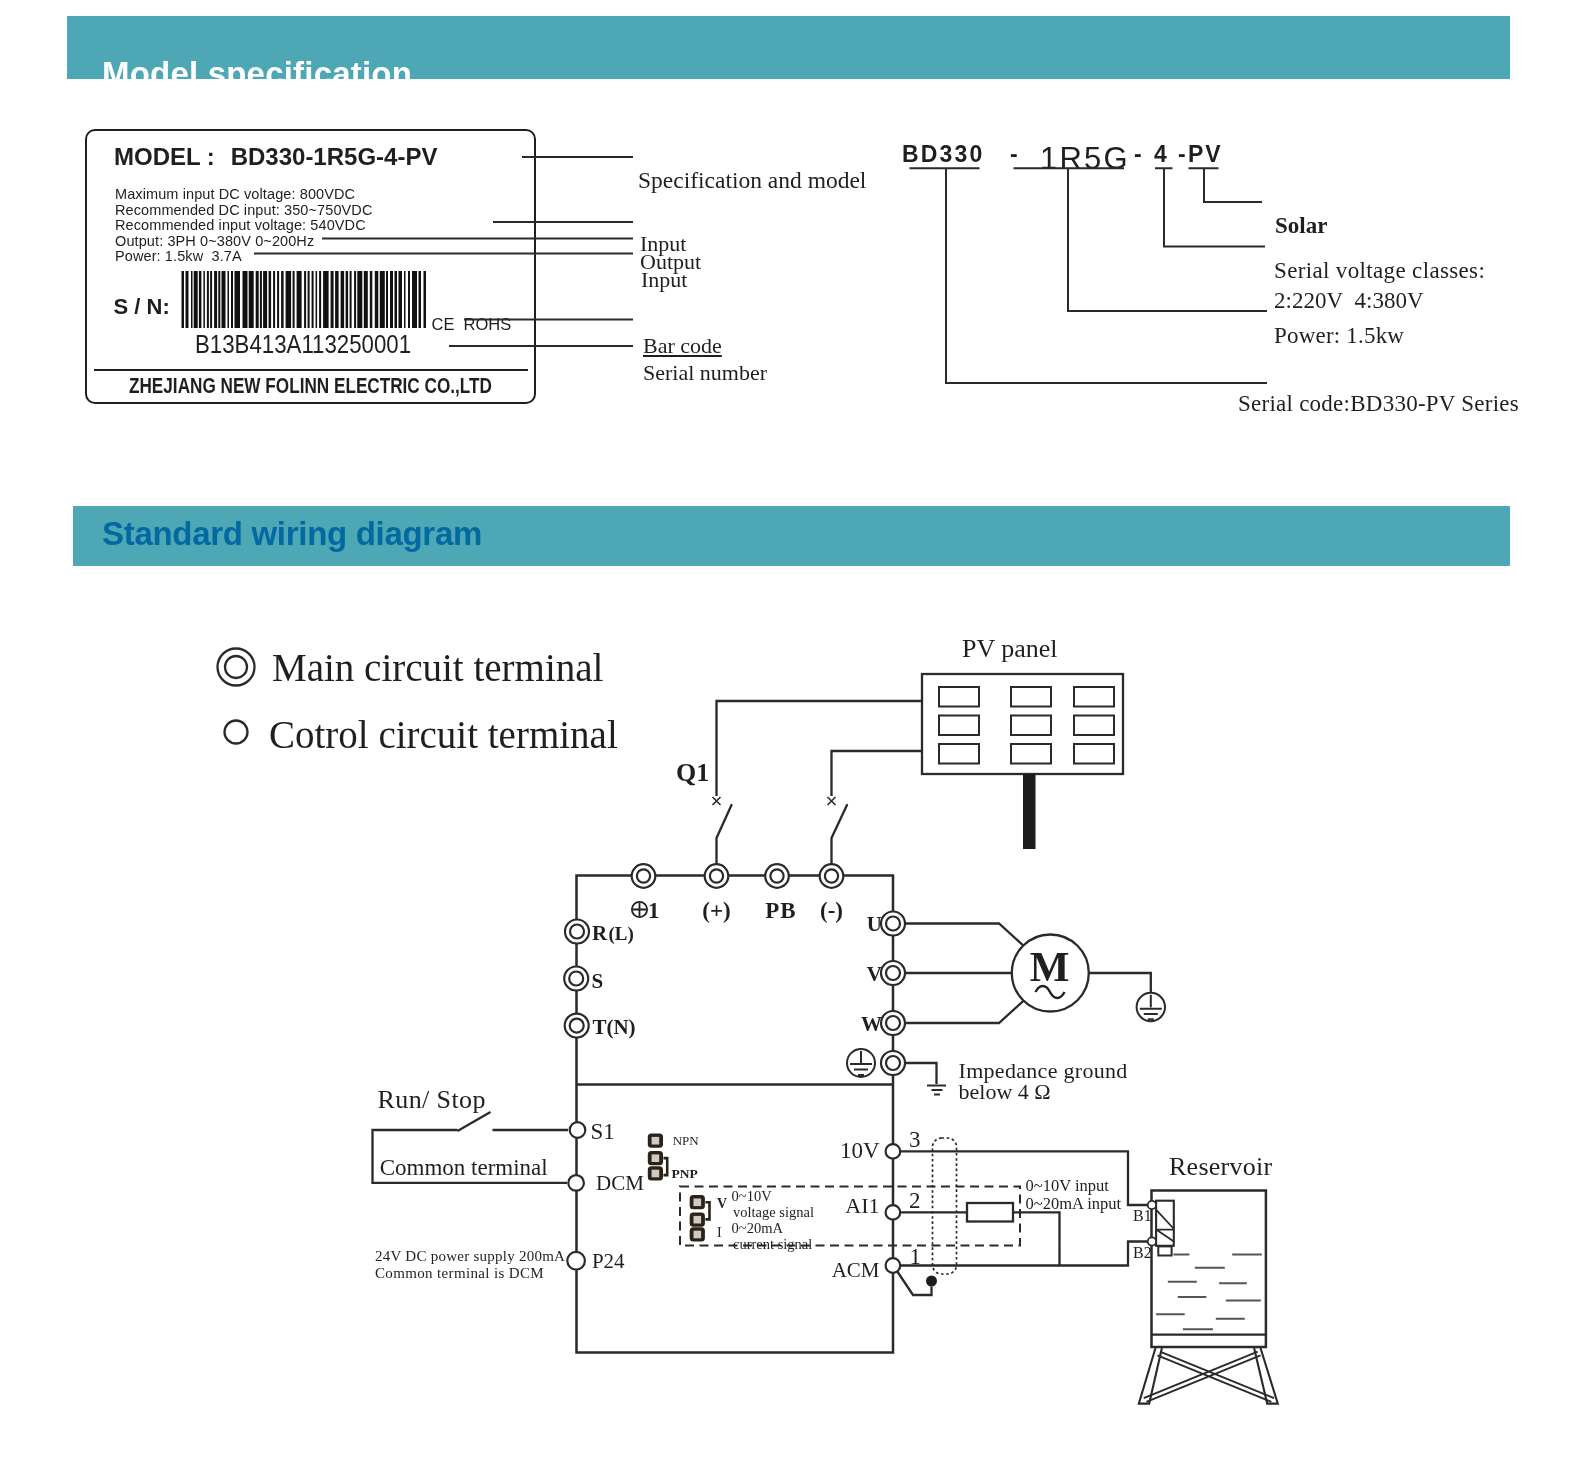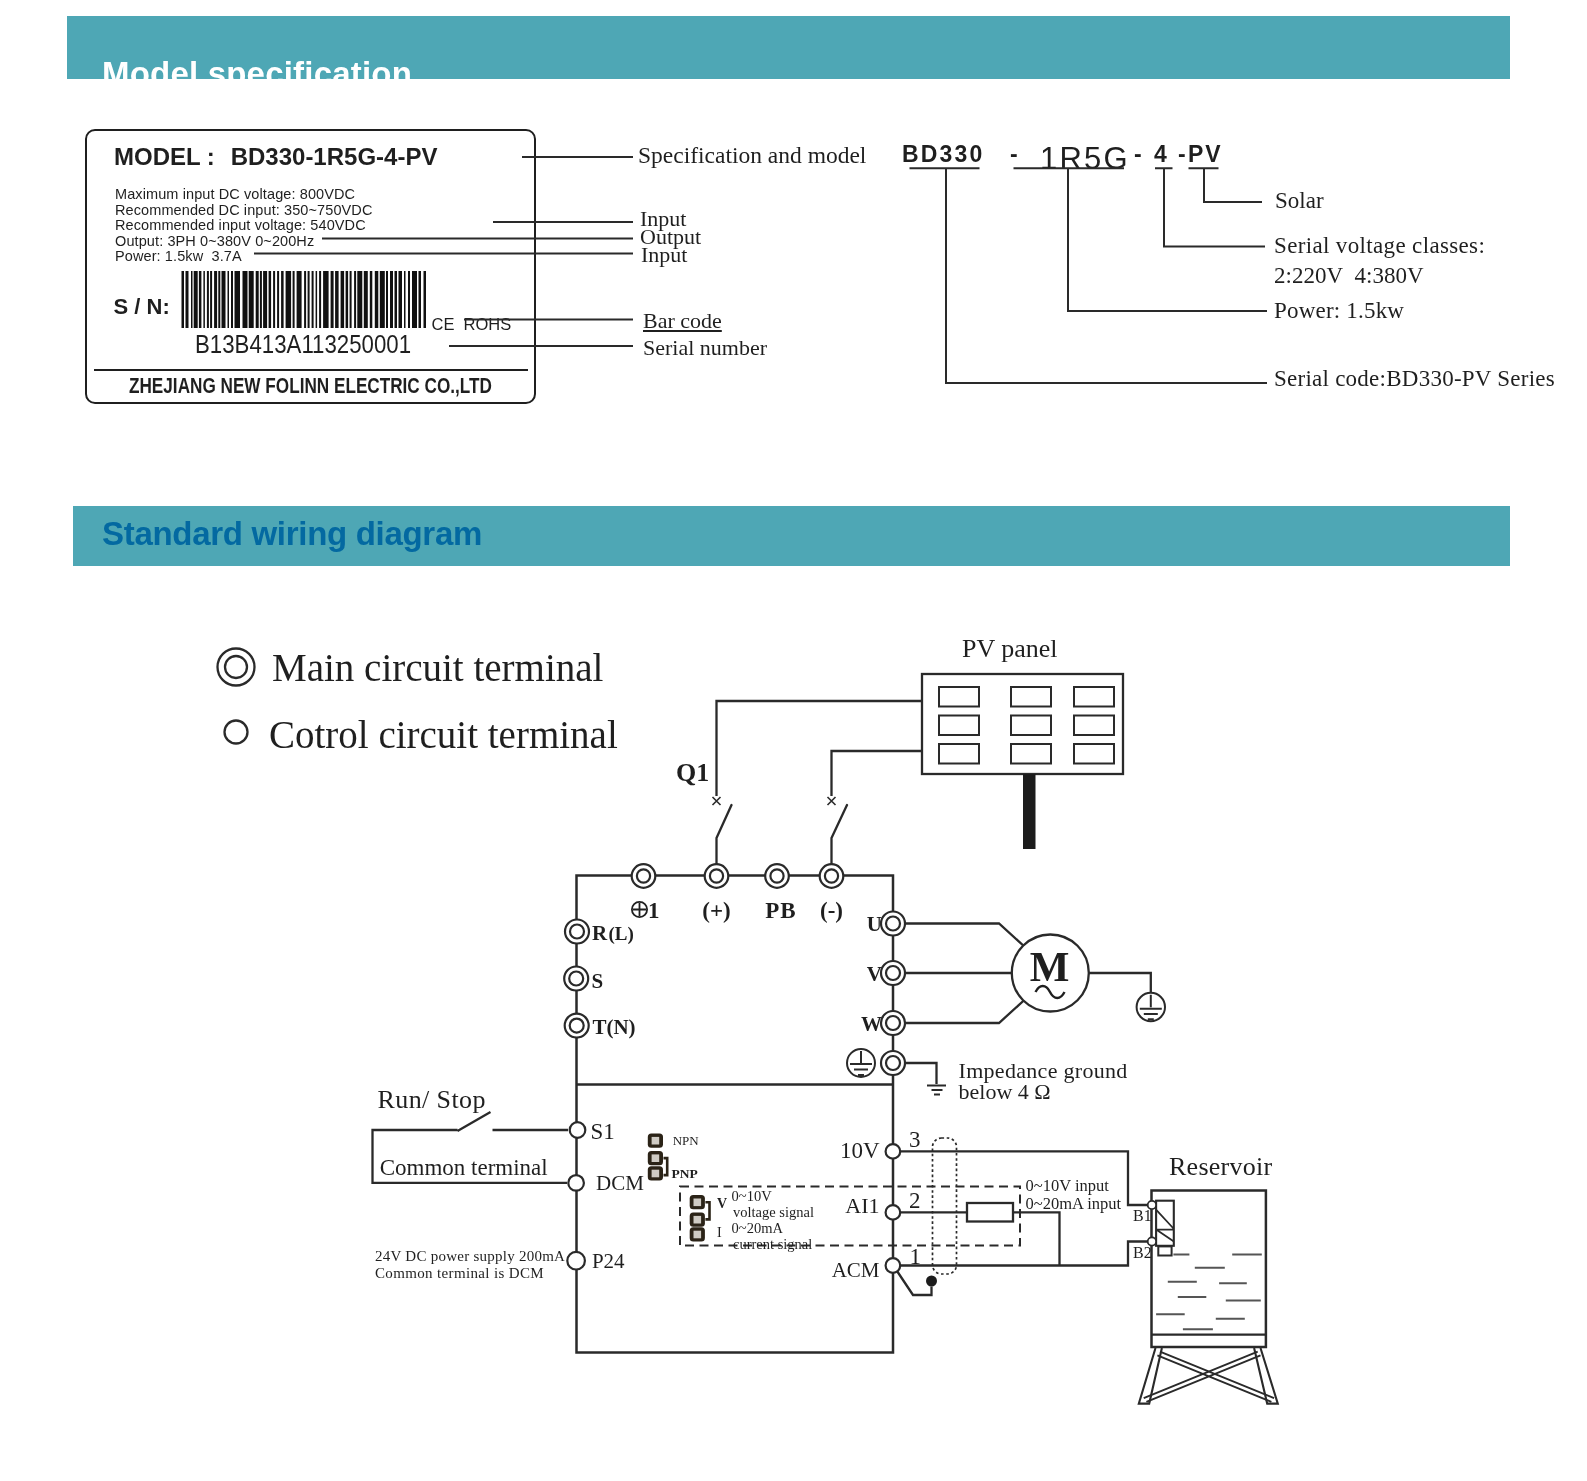--- a/index.html
+++ b/index.html
@@ -1,19 +1,19 @@
 <!DOCTYPE html>
 <html><head>
 <meta charset="utf-8">
 <style>
   html,body{margin:0;padding:0;}
   body{width:1587px;height:1481px;position:relative;background:#ffffff;overflow:hidden;
        font-family:"Liberation Sans", sans-serif;}
   .abs{position:absolute;}
-  .ser{font-family:"Liberation Serif", serif;color:#1f1f1f;white-space:nowrap;line-height:1;}
+  .ser{font-family:"Liberation Serif", serif;color:#1f1f1f;white-space:nowrap;line-height:1;margin-top:25px;}
   .san{font-family:"Liberation Sans", sans-serif;color:#1f1f1f;white-space:nowrap;line-height:1;}
   .banner{background:#4ea7b5;color:#ffffff;font-weight:bold;font-size:34px;}
 </style>
 </head>
 <body>
 
 <div class="abs banner" style="left:67px;top:16px;width:1443px;height:63px;"></div>
 <div class="abs san" style="left:102px;top:27px;font-size:33px;font-weight:bold;color:#fff;letter-spacing:0.2px;margin-top:30px;">Model specification</div>
 
 <div class="abs" style="left:85px;top:129px;width:447px;height:271px;border:2.5px solid #1f1f1f;border-radius:10px;"></div>
@@ -33,25 +33,25 @@
 <div class="abs ser" style="left:643px;top:337.3px;font-size:22px;">Serial number</div>
 
 <div class="abs san" style="left:902px;top:143px;font-size:23px;font-weight:bold;letter-spacing:2.2px;">BD330</div>
 <div class="abs san" style="left:1010px;top:143px;font-size:23px;font-weight:bold;">-</div>
 <div class="abs san" style="left:1040px;top:143px;font-size:31px;font-weight:normal;letter-spacing:2.2px;text-align:center;">1R5G</div>
 <div class="abs san" style="left:1134px;top:143px;font-size:23px;font-weight:bold;">-</div>
 <div class="abs san" style="left:1154px;top:143px;font-size:23px;font-weight:bold;">4</div>
 <div class="abs san" style="left:1178px;top:143px;font-size:23px;font-weight:bold;">-</div>
 <div class="abs san" style="left:1188px;top:143px;font-size:23px;font-weight:bold;letter-spacing:2px;">PV</div>
 
-<div class="abs ser" style="left:1275px;top:189px;font-size:23px;">Solar</div>
+<div class="abs ser" style="left:1275px;top:189px;font-size:23px;font-weight:bold;">Solar</div>
 <div class="abs ser" style="left:1274px;top:234px;font-size:23px;letter-spacing:0.35px;">Serial voltage classes:</div>
 <div class="abs ser" style="left:1274px;top:264px;font-size:23px;">2:220V&nbsp;&nbsp;4:380V</div>
 <div class="abs ser" style="left:1274px;top:299px;font-size:23px;letter-spacing:0.2px;">Power: 1.5kw</div>
-<div class="abs ser" style="left:1274px;top:367px;font-size:23px;letter-spacing:0.25px;text-align:center;">Serial code:BD330-PV Series</div>
+<div class="abs ser" style="left:1238px;top:367px;font-size:23px;letter-spacing:0.25px;text-align:center;">Serial code:BD330-PV Series</div>
 
 <div class="abs banner" style="left:73px;top:506px;width:1437px;height:60px;"></div>
 <div class="abs san" style="left:102px;top:517px;font-size:33px;font-weight:bold;color:#0369a1;letter-spacing:-0.3px;">Standard wiring diagram</div>
 
 <svg class="abs" style="left:0;top:0;" width="1587" height="1481" viewBox="0 0 1587 1481" fill="none" stroke-linecap="butt">
 <g stroke="#2a2a2a" stroke-width="2">
 
   <path d="M522 157H633M493 222H633M322 238.5H633M254 253.5H633M464 319.5H633M449 346H633"></path>
 
   <path d="M909.5 168.3H979.5M1013.5 168.3H1124M1155 168.3H1172.5M1188.5 168.3H1218.5"></path>

